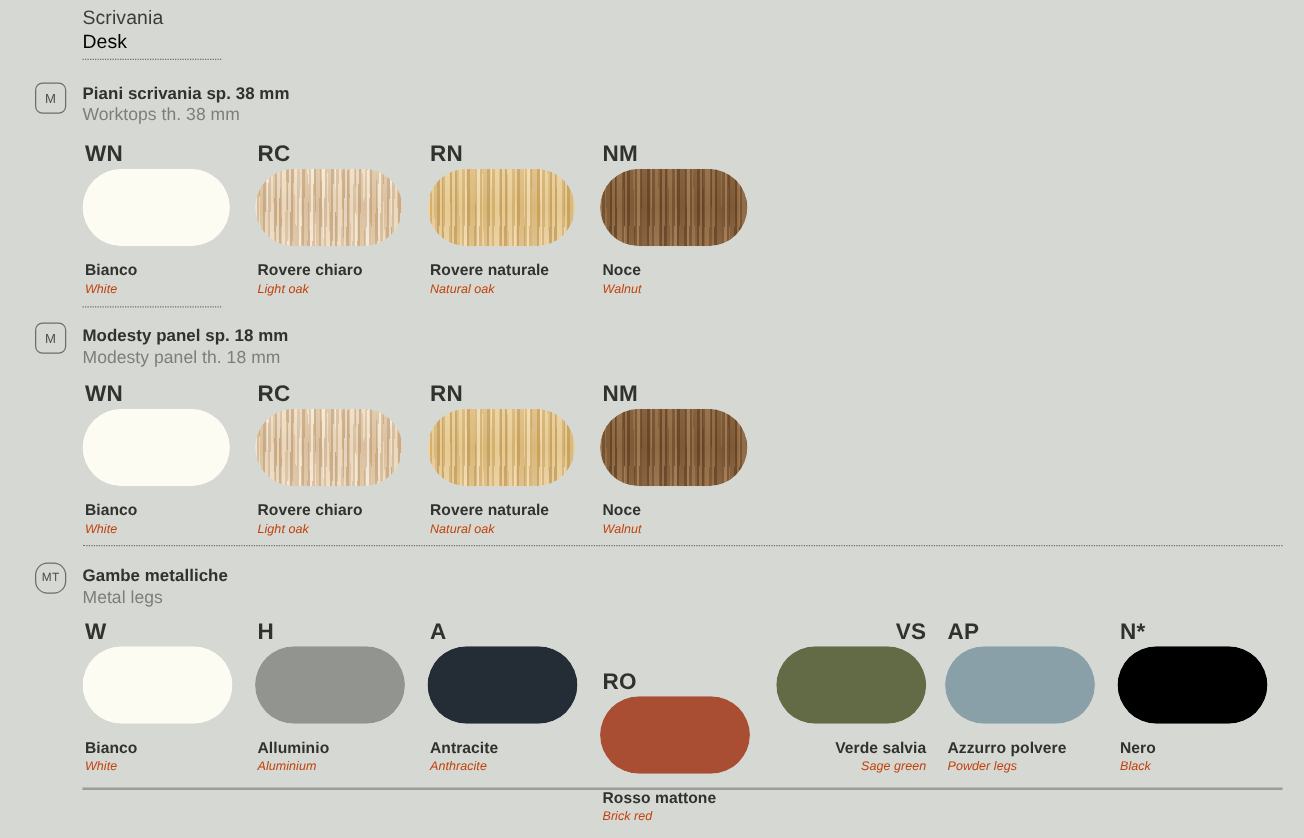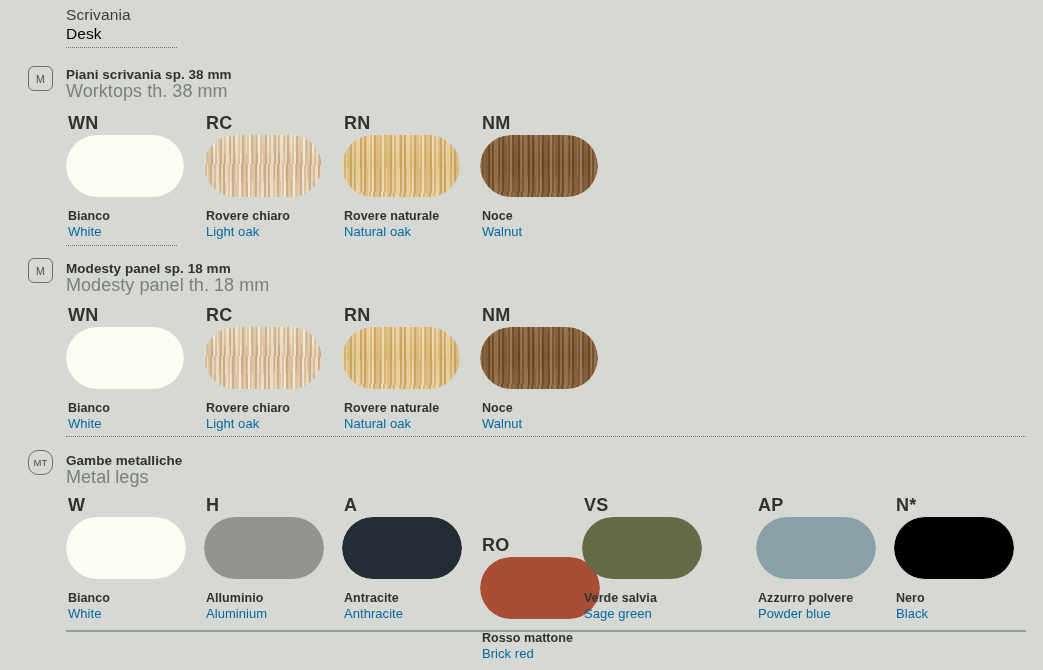--- a/index.html
+++ b/index.html
@@ -33,36 +33,36 @@
     position:absolute;left:28px;
     width:25px;height:25px;
     border:1.3px solid #6b6f6a;border-radius:6px;
     display:flex;align-items:center;justify-content:center;
     font-size:10.5px;color:#4a4e49;letter-spacing:.2px;
     background:transparent;box-sizing:border-box;
   }
   .badge.wide{font-size:9.5px;}
   .g-text{position:absolute;left:66px;}
   .g-it{font-size:13.5px;font-weight:bold;color:#2f322f;line-height:17px;letter-spacing:.05px;}
-  .g-en{font-size:18px;color:#7b7f7b;line-height:17px;letter-spacing:.05px;}
+  .g-en{font-size:14px;color:#7b7f7b;line-height:17px;letter-spacing:.05px;}
 
   
   .cell{position:absolute;}
   .code{
     font-size:18px;font-weight:bold;color:#2f322f;
     letter-spacing:.2px;margin:0 0 7px 2px;height:15px;
   }
   .chip{
     width:118px;height:62px;border-radius:31px;
     position:relative;overflow:hidden;
   }
   .chip.wide{width:120px;}
   .chip-inner{position:absolute;inset:0;border-radius:31px;}
   .nm-it{font-size:12.5px;font-weight:bold;color:#2f322f;margin:11px 0 0 2px;line-height:16px;letter-spacing:.05px;}
-  .nm-en{font-size:13px;color:#0369a1;margin:0 0 0 2px;line-height:16px;letter-spacing:.05px;}
+  .nm-en{font-size:10px;color:#c2410c;margin:0 0 0 2px;line-height:16px;letter-spacing:.05px;font-style:italic;}
 </style>
 </head>
 <body>
 
 <div class="page">
 
   <div class="title-block">
     <div class="title-it">Scrivania</div>
     <div class="title-en">Desk</div>
   </div>
@@ -173,35 +173,35 @@
         <div class="nm-en">Anthracite</div>
       </div>
       <div class="cell" style="left: 480px; top: 495px; margin-top: 40px;">
         <div class="code">RO</div>
         <div class="chip wide">
           <div class="chip-inner" style="background: rgb(169, 78, 50);"></div>
         </div>
         <div class="nm-it">Rosso mattone</div>
         <div class="nm-en">Brick red</div>
       </div>
-      <div class="cell" style="left: 582px; top: 495px;">
+      <div class="cell" style="left: 621px; top: 495px; text-align: right;">
         <div class="code">VS</div>
         <div class="chip wide">
           <div class="chip-inner" style="background: rgb(98, 107, 70);"></div>
         </div>
         <div class="nm-it">Verde salvia</div>
         <div class="nm-en">Sage green</div>
       </div>
       <div class="cell" style="left: 756px; top: 495px;">
         <div class="code">AP</div>
         <div class="chip wide">
           <div class="chip-inner" style="background: rgb(137, 160, 168);"></div>
         </div>
         <div class="nm-it">Azzurro polvere</div>
-        <div class="nm-en">Powder blue</div>
+        <div class="nm-en">Powder legs</div>
       </div>
       <div class="cell" style="left: 894px; top: 495px;">
         <div class="code">N*</div>
         <div class="chip wide">
           <div class="chip-inner" style="background: rgb(0, 0, 0);"></div>
         </div>
         <div class="nm-it">Nero</div>
         <div class="nm-en">Black</div>
       </div>
       <div class="dot-short" style="top: 245px;"></div>

